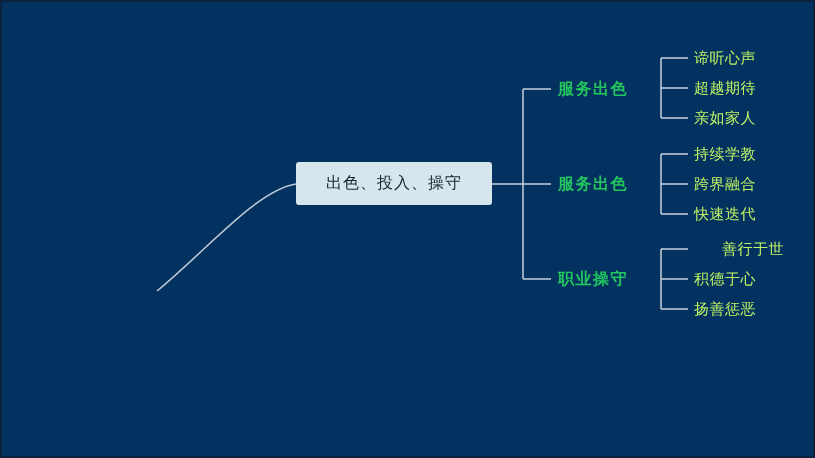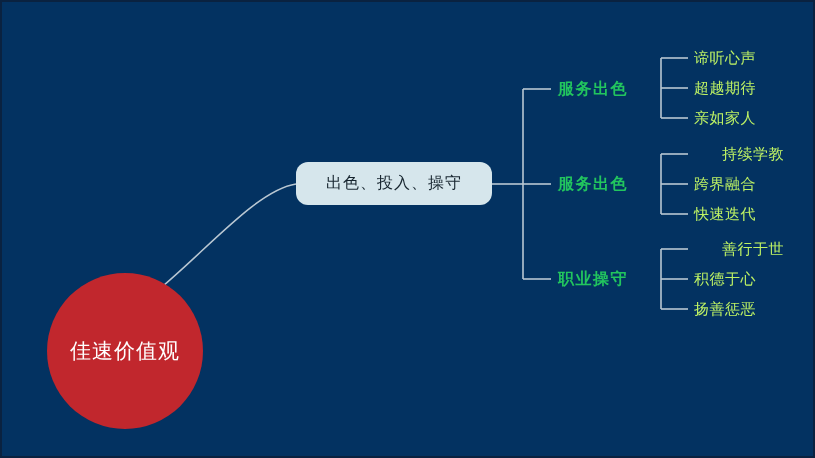--- a/index.html
+++ b/index.html
@@ -47,21 +47,21 @@
     font-family: "DejaVu Serif", "Liberation Serif", serif;
   }
 
   
   .center-box {
     position: absolute;
     left: 294px;
     top: 160px;
     width: 196px;
     height: 43px;
-    border-radius: 12px;
+    border-radius: 3px;
     background: #d6e6ec;
     display: flex;
     align-items: center;
     justify-content: center;
     z-index: 3;
   }
   .center-label {
     color: #16242e;
     font-size: 16px;
     letter-spacing: 1px;
@@ -119,35 +119,32 @@
       <path d="M 659,182 L 686,182"></path>
       <path d="M 659,212 L 686,212"></path>
 
       <path d="M 659,247 L 659,307"></path>
       <path d="M 659,247 L 686,247"></path>
       <path d="M 659,277 L 686,277"></path>
       <path d="M 659,307 L 686,307"></path>
     </g>
   </svg>
 
-  <div class="root-circle">
-    <span class="root-label">佳速价值观</span>
-  </div>
 
   <div class="center-box">
     <span class="center-label">出色、投入、操守</span>
   </div>
 
   <div class="branch-label" style="left:556px; top:87px;">服务出色</div>
   <div class="leaf-label" style="left:692px; top:56px;">谛听心声</div>
   <div class="leaf-label" style="left:692px; top:86px;">超越期待</div>
   <div class="leaf-label" style="left:692px; top:116px;">亲如家人</div>
 
   <div class="branch-label" style="left:556px; top:182px;">服务出色</div>
-  <div class="leaf-label" style="left:692px; top:152px;margin-left:28px;">持续学教</div>
+  <div class="leaf-label" style="left:692px; top:152px;">持续学教</div>
   <div class="leaf-label" style="left:692px; top:182px;">跨界融合</div>
   <div class="leaf-label" style="left:692px; top:212px;">快速迭代</div>
 
   <div class="branch-label" style="left:556px; top:277px;">职业操守</div>
   <div class="leaf-label" style="left:692px; top:247px;margin-left:28px;">善行于世</div>
   <div class="leaf-label" style="left:692px; top:277px;">积德于心</div>
   <div class="leaf-label" style="left:692px; top:307px;text-align:right;">扬善惩恶</div>
 
 </div>
 

